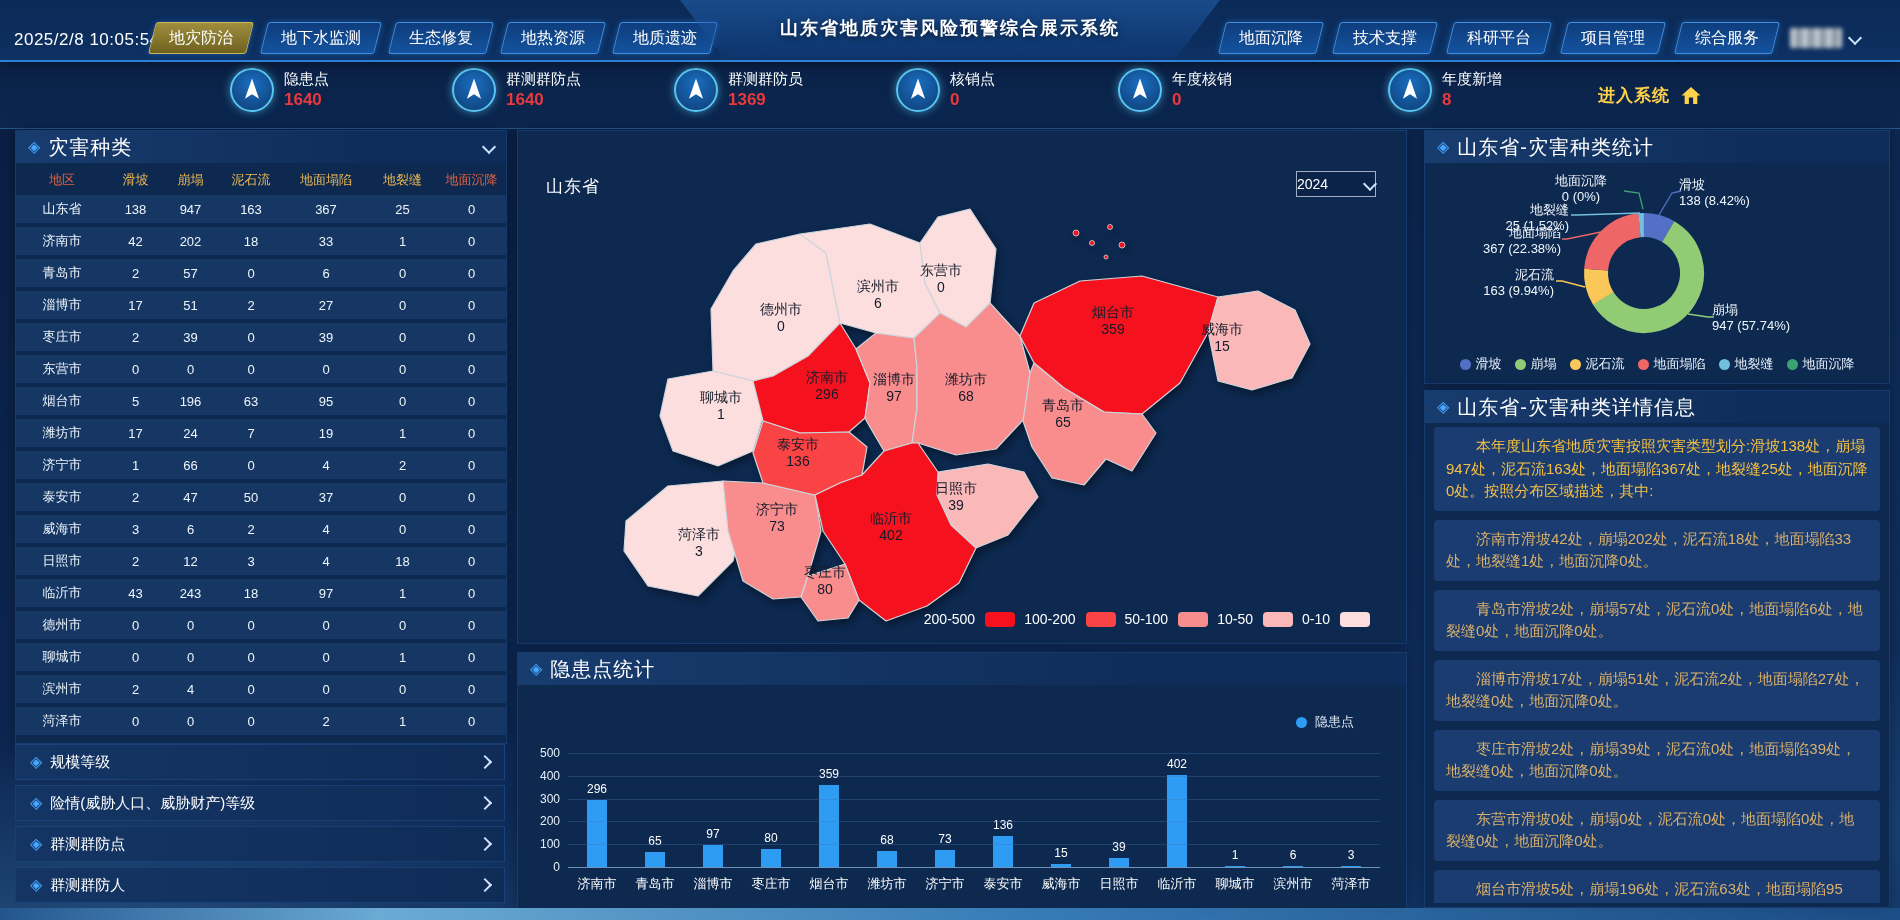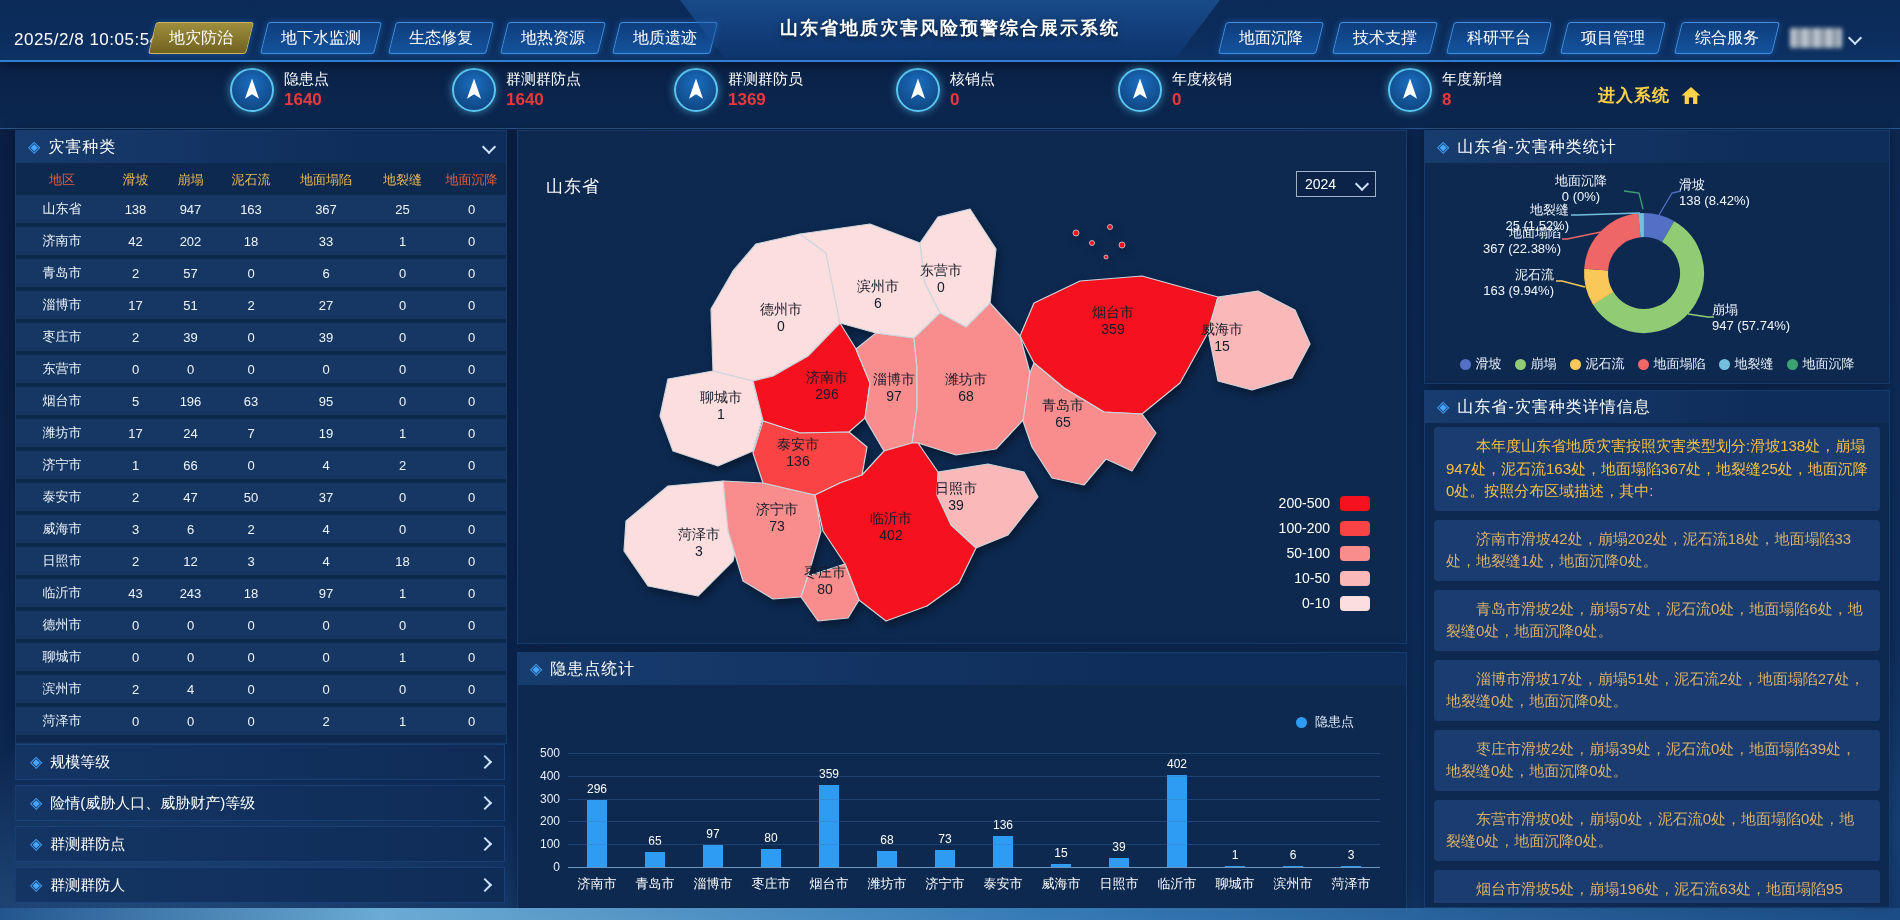--- a/index.html
+++ b/index.html
@@ -49,21 +49,21 @@
   .stat-texts{display:flex;flex-direction:column;line-height:1.25;padding-top:2px;}
   .stat-label{font-size:15px;color:#fff;white-space:nowrap;}
   .stat-value{font-size:17px;font-weight:bold;color:#e8393c;}
   .enter{position:absolute;left:1598px;top:24px;display:flex;align-items:center;gap:10px;cursor:pointer;}
   .enter-label{font-size:17px;font-weight:bold;color:#ffd24a;letter-spacing:1px;}
 
   
   .panel{position:absolute;background:#0d2950;border:1px solid rgba(40,95,165,.35);box-shadow:0 0 12px rgba(0,0,0,.3);}
   .panel-header{height:32px;display:flex;align-items:center;gap:8px;padding:0 12px;
     background:linear-gradient(90deg,#173c6e,#0f2d5a 70%);}
-  .panel-title{font-size:16px;color:#fff;letter-spacing:1px;}
+  .panel-title{font-size:20px;color:#fff;letter-spacing:1px;}
   .diamond{color:#46a6ff;font-size:16px;line-height:1;}
   .chev{display:inline-block;width:8px;height:8px;border-right:2px solid #cfe3ff;border-bottom:2px solid #cfe3ff;}
   .chev.down{transform:rotate(45deg);}
   .chev.right{transform:rotate(-45deg);}
   .spacer{flex:1;}
 
   
   .left-panel{left:15px;top:130px;width:490px;height:612px;}
   .thead{display:flex;height:30px;align-items:center;margin-top:2px;}
   .th{font-size:13px;font-weight:normal;color:#ebb954;text-align:center;box-sizing:border-box;}
@@ -88,22 +88,22 @@
   .map-panel{left:517px;top:130px;width:888px;height:512px;}
   .map-panel .panel-header{justify-content:center;}
   .map-canvas{position:absolute;left:0;top:0;width:888px;height:512px;}
   #map-svg{position:absolute;left:0;top:0;filter:drop-shadow(3px 4px 4px rgba(0,0,0,.4));}
   .region{stroke:#cdd6dd;stroke-width:1.2;stroke-linejoin:round;cursor:pointer;}
   .map-label{position:absolute;transform:translateX(-50%);text-align:center;color:#141b2a;
     font-size:14px;line-height:17px;font-weight:500;pointer-events:none;white-space:nowrap;}
   .area-label{position:absolute;left:28px;top:44px;font-size:17px;color:#fff;letter-spacing:1px;}
   .year-select{position:absolute;right:30px;top:40px;width:80px;height:26px;box-sizing:border-box;
     border:1px solid #9fb0c8;background:#0b2348;color:#fff;font-size:14px;
-    display:flex;align-items:center;justify-content:space-between;padding:0 8px;cursor:pointer;}
-  .map-legend{position:absolute;right:36px;bottom:32px;display:flex;flex-direction:column;gap:9px;}
+    display:flex;align-items:center;justify-content:space-between;padding:0 0;cursor:pointer;}
+  .map-legend{position:absolute;right:36px;bottom:16px;display:flex;flex-direction:row;gap:9px;}
   .mlegend-row{display:flex;align-items:center;gap:10px;justify-content:flex-end;}
   .mlegend-label{font-size:14px;color:#fff;}
   .mlegend-swatch{width:30px;height:15px;border-radius:4px;display:inline-block;}
 
   
   .bar-panel{left:517px;top:652px;width:888px;height:256px;}
   .bar-legend{position:absolute;right:52px;top:60px;display:flex;align-items:center;gap:8px;}
   .legend-dot{width:11px;height:11px;border-radius:50%;display:inline-block;}
   .bar-legend-label{font-size:13px;color:#dfe9f5;}
   .plot{position:absolute;left:50px;top:100px;width:812px;height:114px;border-bottom:1px solid #6e93bd;}

